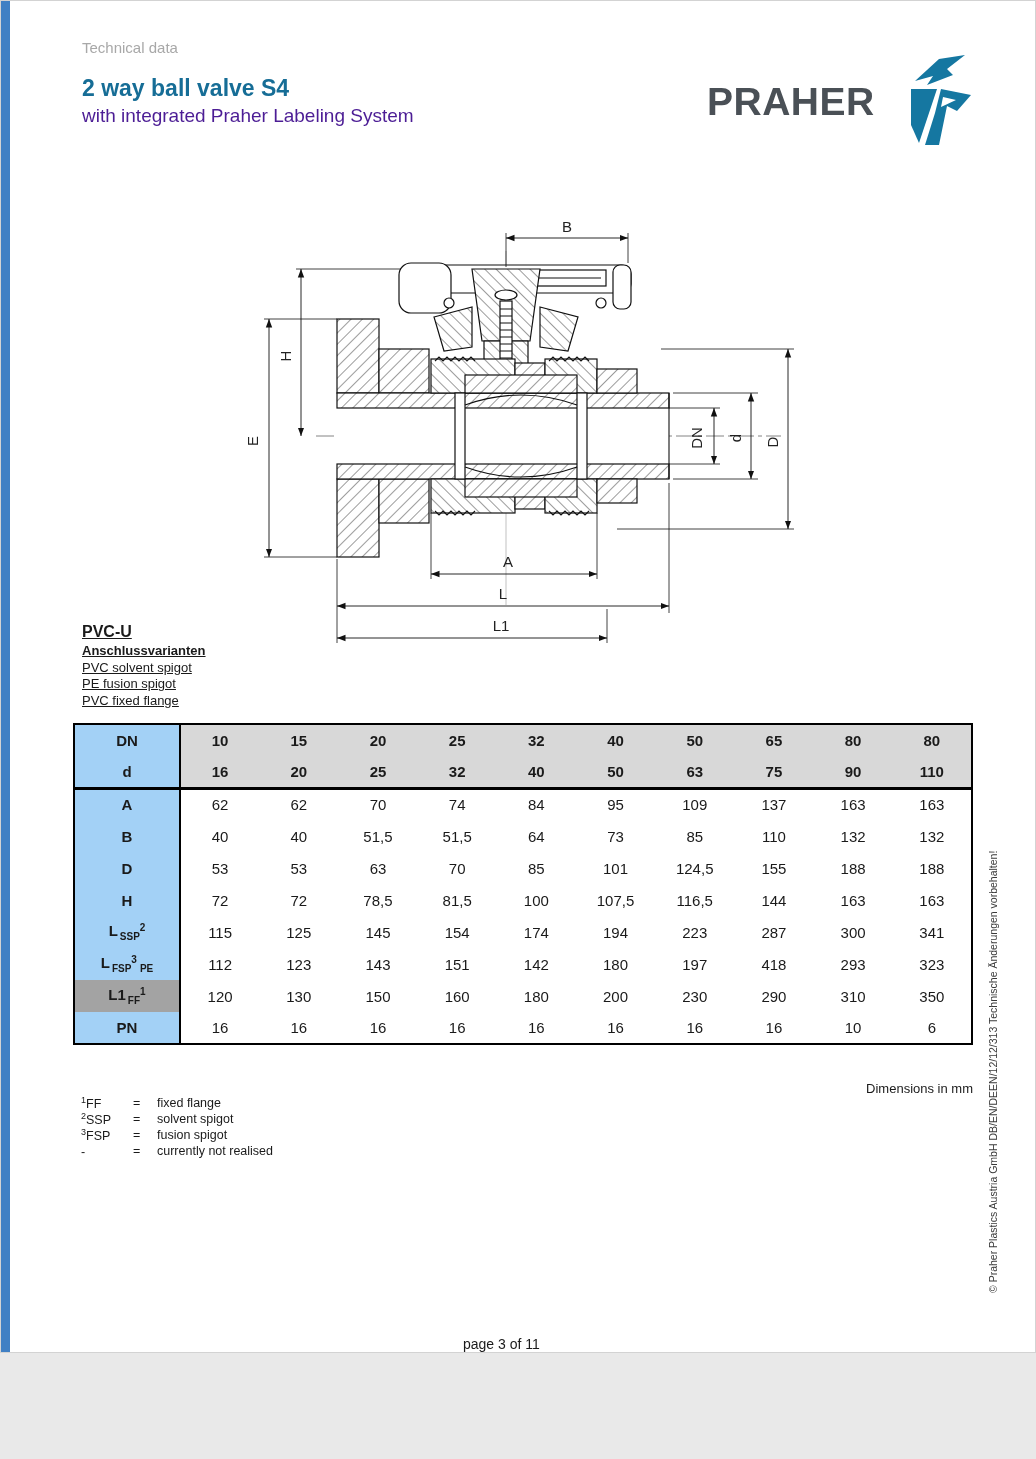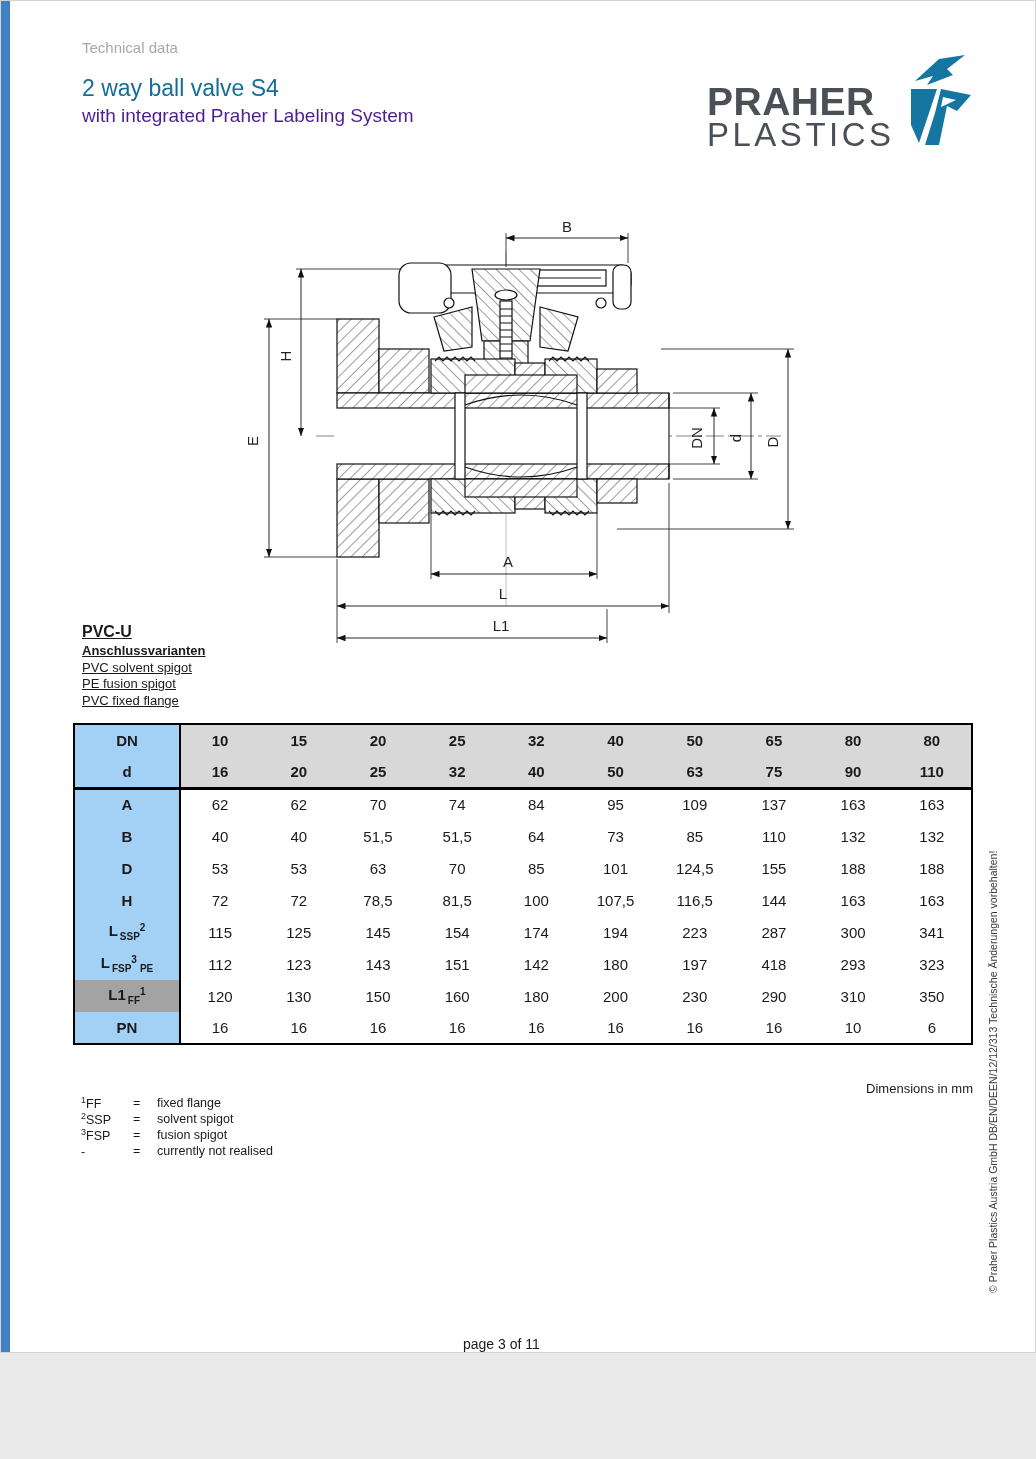--- a/index.html
+++ b/index.html
@@ -4,21 +4,21 @@
 <style>
   html,body{margin:0;padding:0;background:#e9e9e9;}
   .page{
     position:relative;width:1036px;height:1353px;background:#fff;
     border:1px solid #d3d3d3;box-sizing:border-box;overflow:hidden;
     font-family:"Liberation Sans",sans-serif;color:#1a1a1a;
   }
   .left-bar{position:absolute;left:0;top:0;width:9px;height:100%;}
   .eyebrow{position:absolute;left:81px;top:38px;font-size:15px;color:#a8a8a8;}
   .title-block{position:absolute;left:81px;top:74px;}
-  .title-block h1{margin:0;font-size:23px;font-weight:normal;}
+  .title-block h1{margin:0;font-size:23px;font-weight:bold;}
   .title-block h2{margin:3px 0 0 0;font-size:19px;font-weight:normal;}
 
   
   .logo{position:absolute;left:706px;top:52px;width:274px;height:96px;}
   .logo .word1{font-size:39px;font-weight:bold;letter-spacing:.5px;color:#4a5056;line-height:34px;margin-top:32px;}
   .logo .word2{font-size:33px;font-weight:normal;letter-spacing:3.5px;color:#4a5056;line-height:32px;}
   .logo .mark{position:absolute;right:0;top:0;width:100px;height:94px;}
 
   
   .drawing{position:absolute;left:238px;top:190px;width:580px;height:470px;}
@@ -73,21 +73,20 @@
 
   <div class="eyebrow">Technical data</div>
 
   <div class="title-block">
     <h1 style="color:#166d96;">2 way ball valve S4</h1>
     <h2 style="color:#4c1d95;">with integrated Praher Labeling System</h2>
   </div>
 
   <div class="logo">
     <div class="word1">PRAHER</div>
-    <div class="word2">PLASTICS</div>
     <svg class="mark" viewBox="0 0 100 94">
       <g fill="#1577a1">
         <polygon points="34,28 58,6 84,2 66,16 72,22 46,32 52,23"></polygon>
         <polygon points="30,36 56,36 38,90 30,72"></polygon>
         <path d="M60 36 L90 42 L76 58 L66 53 L58 92 L44 92 L54 60 Z"></path>
       </g>
       <polygon points="62,44 75,47 60,54" fill="#fff"></polygon>
     </svg>
   </div>
 

